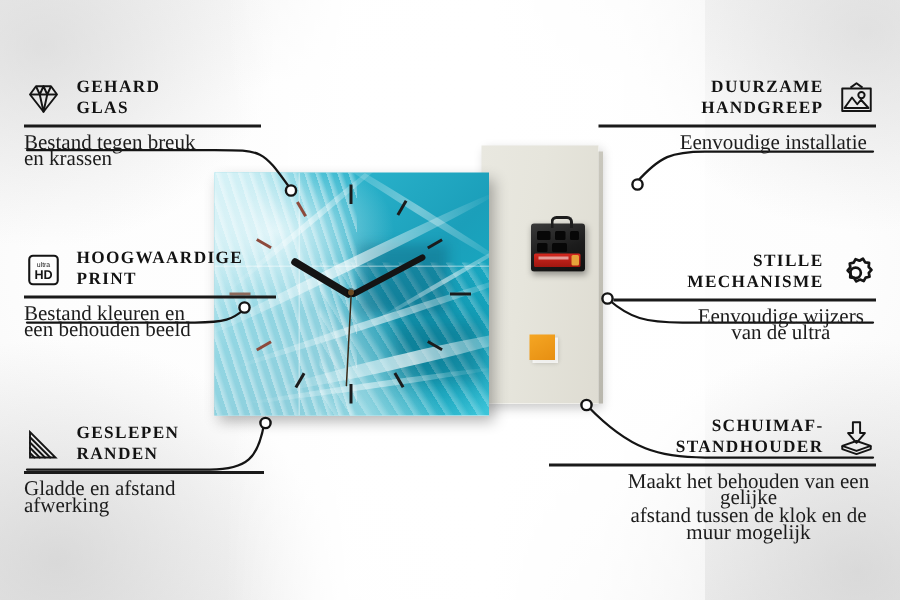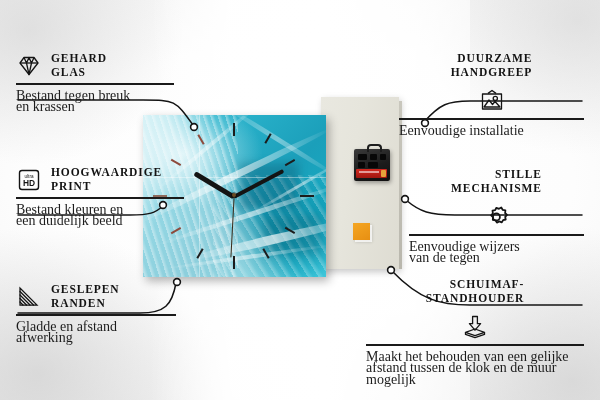--- a/index.html
+++ b/index.html
@@ -100,23 +100,23 @@
   .co-title{
     font-size:11.5px;font-weight:bold;letter-spacing:.9px;line-height:13.5px;
     color:#131313;text-transform:uppercase;
   }
   .co-rule{height:1.6px;background:#1a1a1a;margin:4px 0 5px 0;}
   .co-desc{font-size:14px;line-height:11.6px;color:#1c1c1c;}
 
   .left .co-head{justify-content:flex-start;}
   .left .co-title{text-align:left;}
   .left .co-desc{text-align:left;}
-  .right .co-head{justify-content:flex-end;flex-direction:column;}
+  .right .co-head{justify-content:flex-end;flex-direction:row;}
   .right .co-title{text-align:right;}
-  .right .co-desc{text-align:left;}
+  .right .co-desc{text-align:center;margin-left:48px;}
 
   .ico{width:26px;height:24px;flex:0 0 26px;display:block;}
 
   #lines{position:absolute;left:0;top:0;width:600px;height:400px;pointer-events:none;}
 </style>
 </head>
 <body>
 
 <div id="stage">
 
@@ -227,21 +227,21 @@
         <text x="13" y="18.2" font-family="Liberation Sans, sans-serif" font-size="8.4" font-weight="bold" text-anchor="middle" fill="#141414">HD</text>
       </svg>
       <div class="co-title">
         <div>HOOGWAARDIGE</div>
         <div>PRINT</div>
       </div>
     </div>
     <div class="co-rule"></div>
     <div class="co-desc">
       <div>Bestand kleuren en</div>
-      <div>een duidelijk beeld</div>
+      <div>een behouden beeld</div>
     </div>
   </div>
 
   <div class="callout left" style="left:16px;top:283px;width:160px;">
     <div class="co-head">
       <svg class="ico" viewBox="0 0 26 24">
         <g stroke="#141414" stroke-width="1.25" stroke-linecap="round">
           <path d="M4,3 L4,20 L21,20 Z" fill="none"></path>
           <path d="M4,6.5 L17.5,20"></path>
             <path d="M4,10 L14,20"></path>
@@ -290,21 +290,21 @@
       <svg class="ico" viewBox="0 0 26 24">
         <g fill="none" stroke="#141414" stroke-width="1.8" stroke-linejoin="round">
           <path d="M13,2.4 l2.6,1.0 2.3,-1.3 1.5,2.4 2.6,0.4 -0.3,2.7 1.9,1.9 -1.8,2.0 0.5,2.6 -2.6,0.6 -1.3,2.3 -2.5,-1.0 -2.4,1.2 -1.5,-2.3 -2.6,-0.4 0.2,-2.7 -1.9,-1.9 1.8,-2.0 -0.4,-2.6 2.6,-0.6 z" transform="translate(-0.6,0.4)"></path>
           <circle cx="12.4" cy="11.9" r="3.5"></circle>
         </g>
       </svg>
     </div>
     <div class="co-rule"></div>
     <div class="co-desc">
       <div>Eenvoudige wijzers</div>
-      <div>van de tegen</div>
+      <div>van de ultra</div>
     </div>
   </div>
 
   <div class="callout right" style="right:16px;top:278px;width:218px;">
     <div class="co-head">
       <div class="co-title">
         <div>SCHUIMAF-</div>
         <div>STANDHOUDER</div>
       </div>
       <svg class="ico" viewBox="0 0 26 24">

